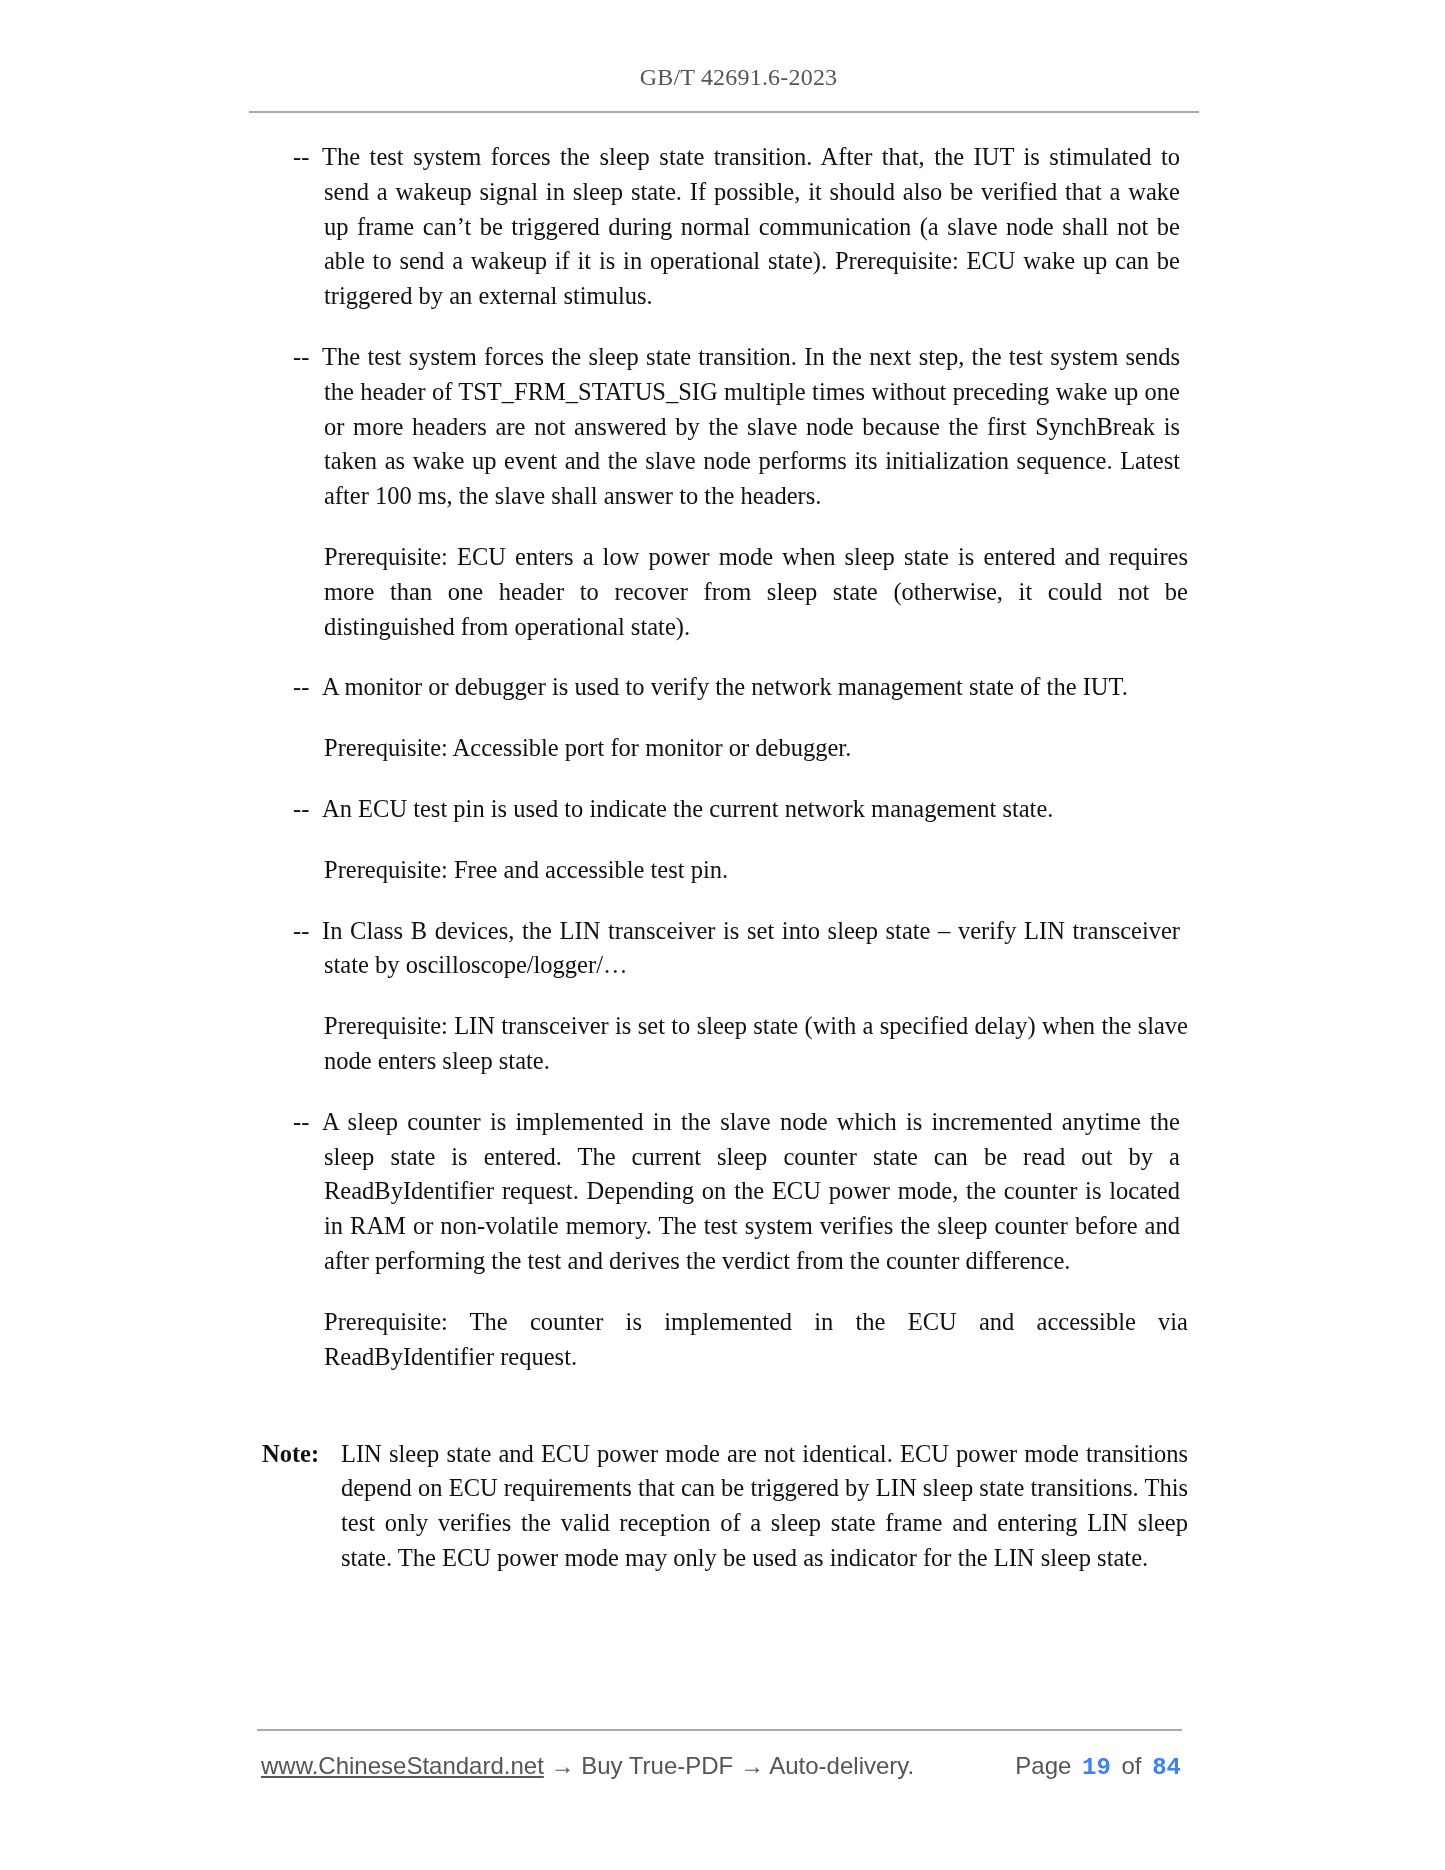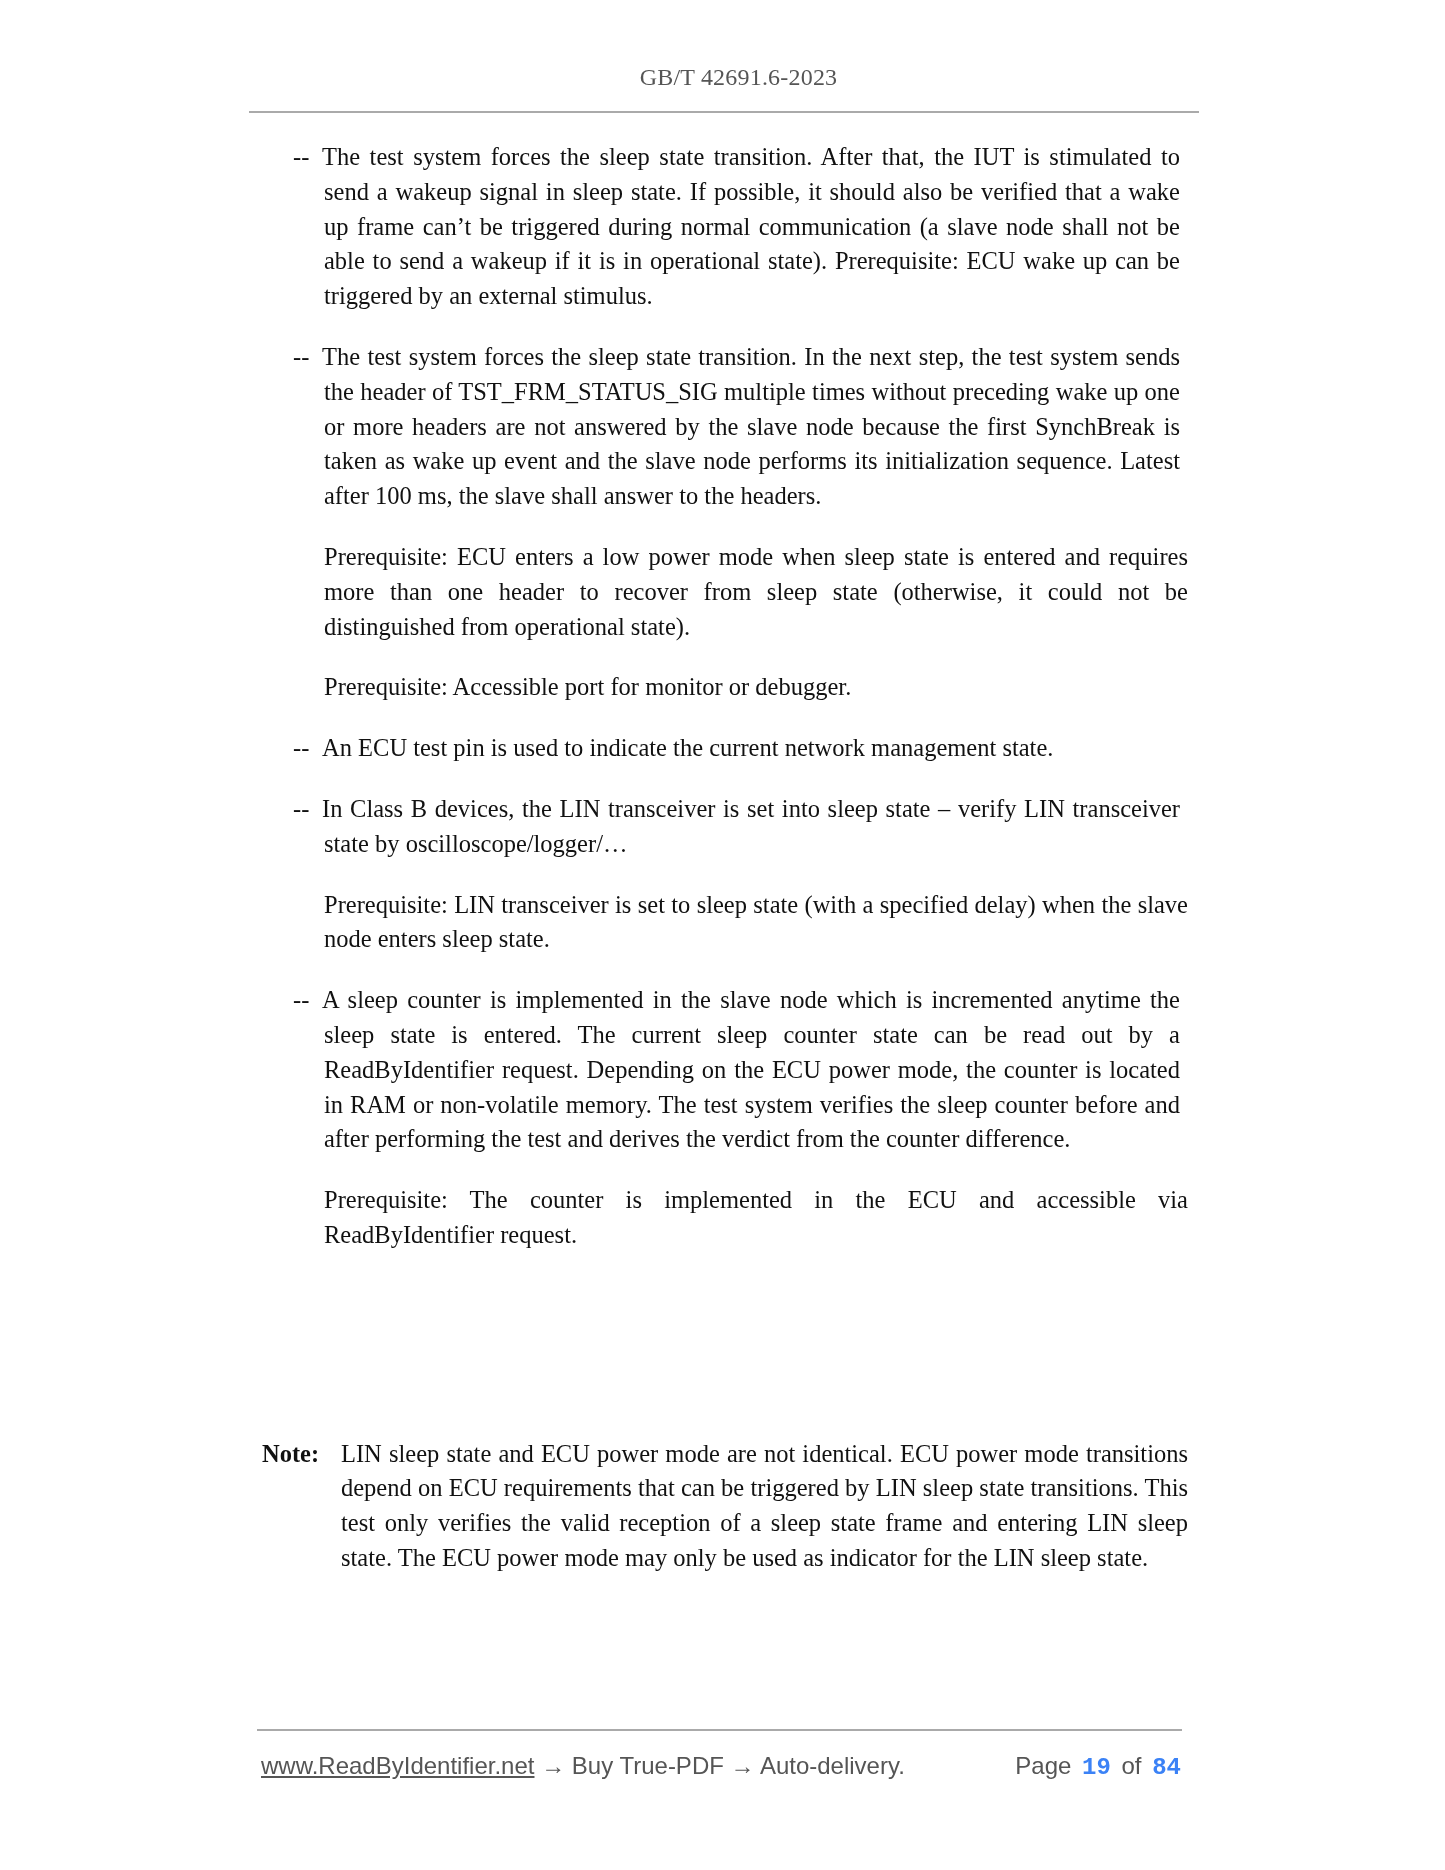--- a/index.html
+++ b/index.html
@@ -114,39 +114,41 @@
 <div class="page-header">GB/T 42691.6-2023</div>
 <div class="header-rule"></div>
 
 <div class="content">
 
   <p class="item"><span class="dash">--</span><span>The test system forces the sleep state transition. After that, the IUT is stimulated to send a wakeup signal in sleep state. If possible, it should also be verified that a wake up frame can’t be triggered during normal communication (a slave node shall not be able to send a wakeup if it is in operational state). Prerequisite: ECU wake up can be triggered by an external stimulus.</span></p>
 
   <p class="item"><span class="dash">--</span><span>The test system forces the sleep state transition. In the next step, the test system sends the header of TST_FRM_STATUS_SIG multiple times without preceding wake up one or more headers are not answered by the slave node because the first SynchBreak is taken as wake up event and the slave node performs its initialization sequence. Latest after 100 ms, the slave shall answer to the headers.</span></p>
   <p class="prereq">Prerequisite: ECU enters a low power mode when sleep state is entered and requires more than one header to recover from sleep state (otherwise, it could not be distinguished from operational state).</p>
 
+  <p class="item"><span class="dash">--</span><span>A monitor or debugger is used to verify the network management state of the IUT.</span></p>
   <p class="prereq">Prerequisite: Accessible port for monitor or debugger.</p>
 
   <p class="item"><span class="dash">--</span><span>An ECU test pin is used to indicate the current network management state.</span></p>
+  <p class="prereq">Prerequisite: Free and accessible test pin.</p>
 
   <p class="item"><span class="dash">--</span><span>In Class B devices, the LIN transceiver is set into sleep state – verify LIN transceiver state by oscilloscope/logger/…</span></p>
   <p class="prereq">Prerequisite: LIN transceiver is set to sleep state (with a specified delay) when the slave node enters sleep state.</p>
 
   <p class="item"><span class="dash">--</span><span>A sleep counter is implemented in the slave node which is incremented anytime the sleep state is entered. The current sleep counter state can be read out by a ReadByIdentifier request. Depending on the ECU power mode, the counter is located in RAM or non-volatile memory. The test system verifies the sleep counter before and after performing the test and derives the verdict from the counter difference.</span></p>
   <p class="prereq">Prerequisite: The counter is implemented in the ECU and accessible via ReadByIdentifier request.</p>
 
 </div>
 
 <p class="note"><span class="note-label">Note:</span><span>LIN sleep state and ECU power mode are not identical. ECU power mode transitions depend on ECU requirements that can be triggered by LIN sleep state transitions. This test only verifies the valid reception of a sleep state frame and entering LIN sleep state. The ECU power mode may only be used as indicator for the LIN sleep state.</span></p>
 
 <div class="footer-rule"></div>
 
 <div class="footer">
   <div class="promo">
-    <a>www.ReadByIdentifier.net</a>
+    <a>www.ChineseStandard.net</a>
     <span>→</span>
     <span>Buy True-PDF</span>
     <span>→</span>
     <span>Auto-delivery.</span>
   </div>
   <div class="pg">
     <span>Page</span>
     <b>19</b>
     <span>of</span>
     <b>84</b>

